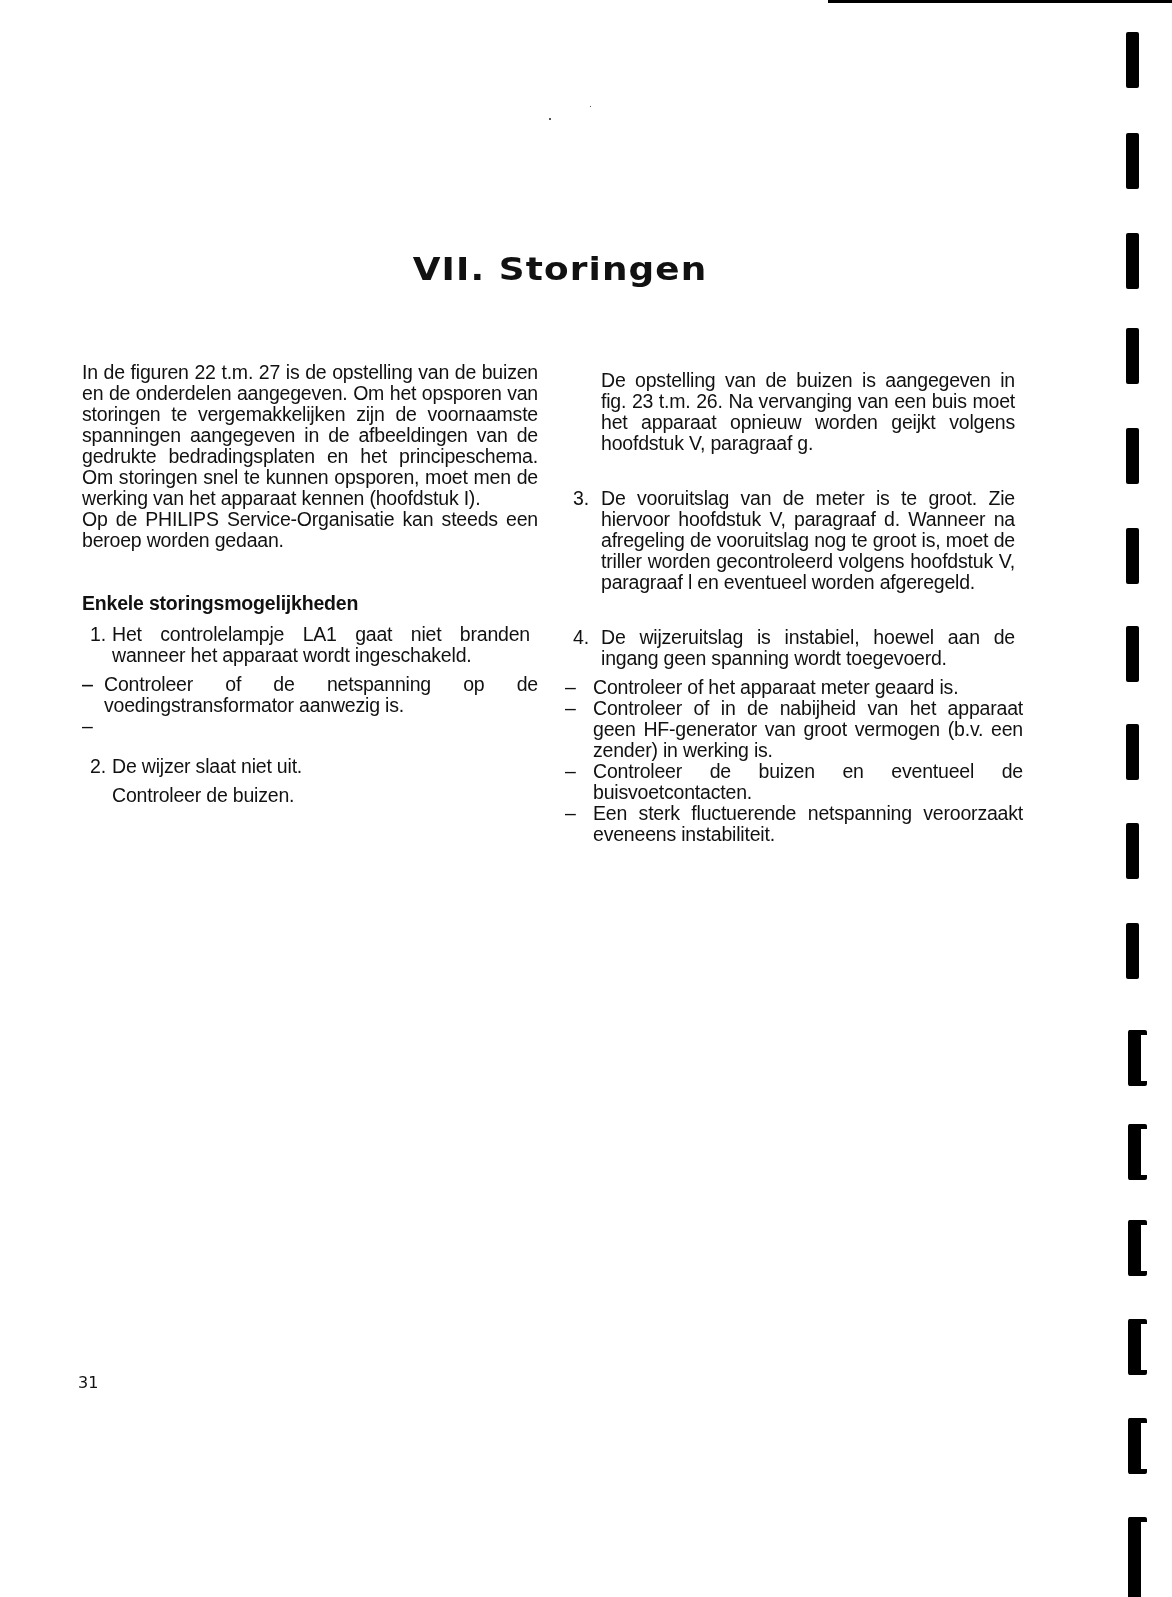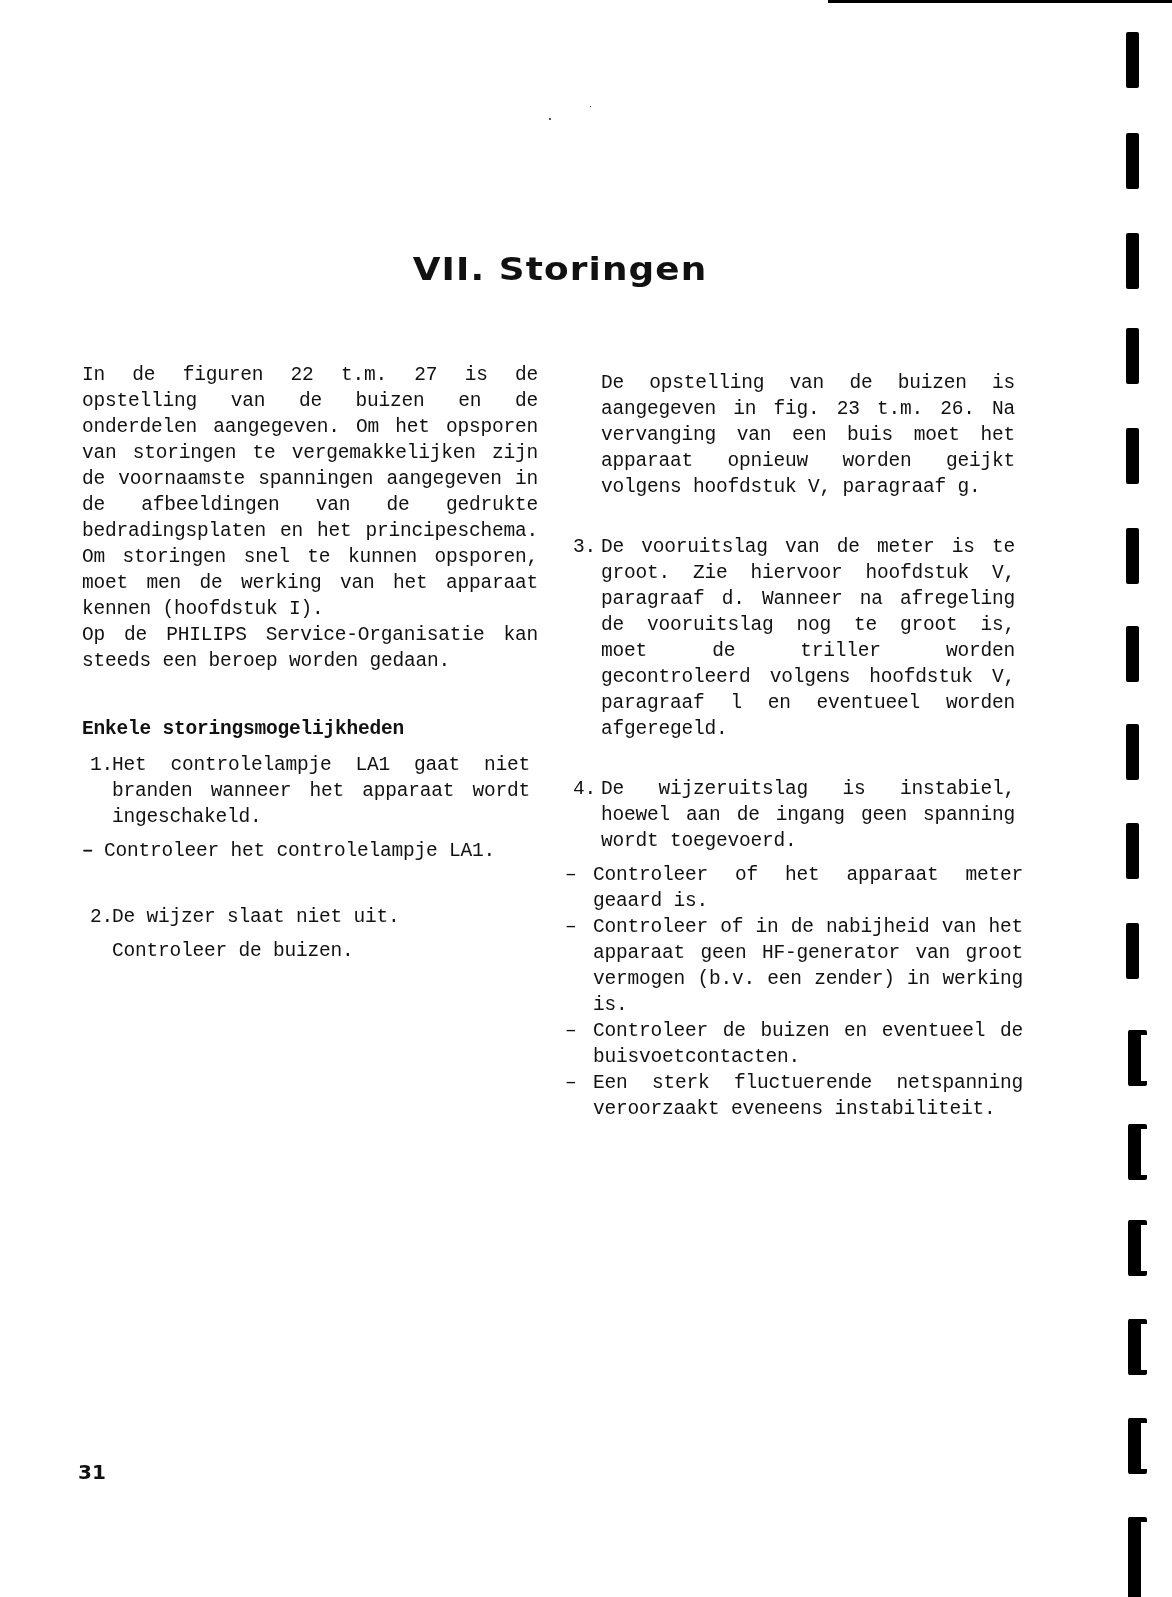--- a/index.html
+++ b/index.html
@@ -10,36 +10,36 @@
     .top-rule {
       position: absolute; left: 828px; top: 0; width: 344px; height: 3px; background: #000;
     }
     .title {
       position: absolute; left: 0; width: 1120px; top: 250px; text-align: center;
       font-family: "DejaVu Sans", sans-serif; font-weight: bold; font-size: 32px;
       letter-spacing: 1px; transform: scaleX(1.12); transform-origin: 560px 0;
     }
     .speck { position: absolute; width: 2px; height: 2px; background: #555; }
     .col {
-      position: absolute; font-size: 19.5px; line-height: 26px;
-      text-align: justify; font-family: Liberation Mono, monospace;
+      position: absolute; font-size: 19.5px; line-height: 21px;
+      text-align: justify; font-family: Liberation Sans, sans-serif;
       letter-spacing: -0.2px;
     }
     .col-left { left: 82px; top: 362px; width: 456px; }
     .col-right { left: 565px; top: 362px; width: 458px; }
     .para { margin: 0; }
     .subhead { font-weight: bold; margin: 42px 0 10px 0; font-size: 19.5px; }
     .item { position: relative; padding-left: 22px; margin: 8px; }
     .item .marker { position: absolute; left: 0; top: 0; }
     .dash-item { position: relative; padding-left: 22px; margin: 0; }
     .dash-item .marker { position: absolute; left: 0; top: 0; }
     .gap { height: 32px; }
     .gap-sm { height: 18px; }
     .page-number {
-      position: absolute; left: 78px; top: 1460px; font-size: 20px; font-weight: bold;
+      position: absolute; left: 78px; top: 1373px; font-size: 16px; font-weight: normal;
     }
     .tab-marks { position: absolute; left: 1126px; top: 0; width: 46px; height: 1597px; }
     .tab-mark {
       position: absolute; left: 0; width: 13px; height: 56px; background: #000;
       border-radius: 2px;
     }
     .tab-mark.bracket {
       background: transparent; border-left: 13px solid #000; border-top: 5px solid #000;
       border-bottom: 5px solid #000; width: 6px; height: 46px; left: 2px;
     }
@@ -61,24 +61,24 @@
 
   <div class="item">
     <span class="marker">1.</span>
     <span>Het controlelampje LA1 gaat niet branden wanneer het apparaat wordt ingeschakeld.</span>
   </div>
   <div class="dash-item">
     <span class="marker">–</span>
   </div>
   <div class="dash-item">
     <span class="marker">–</span>
+    <span>Controleer of de netspanning op de voedingstransformator aanwezig is.</span>
   </div>
   <div class="dash-item">
     <span class="marker">–</span>
-    <span>Controleer het controlelampje LA1.</span>
   </div>
 
   <div class="gap"></div>
 
   <div class="item">
     <span class="marker">2.</span>
     <span>De wijzer slaat niet uit.</span>
   </div>
   <div class="item">
     <span>Controleer de buizen.</span>

